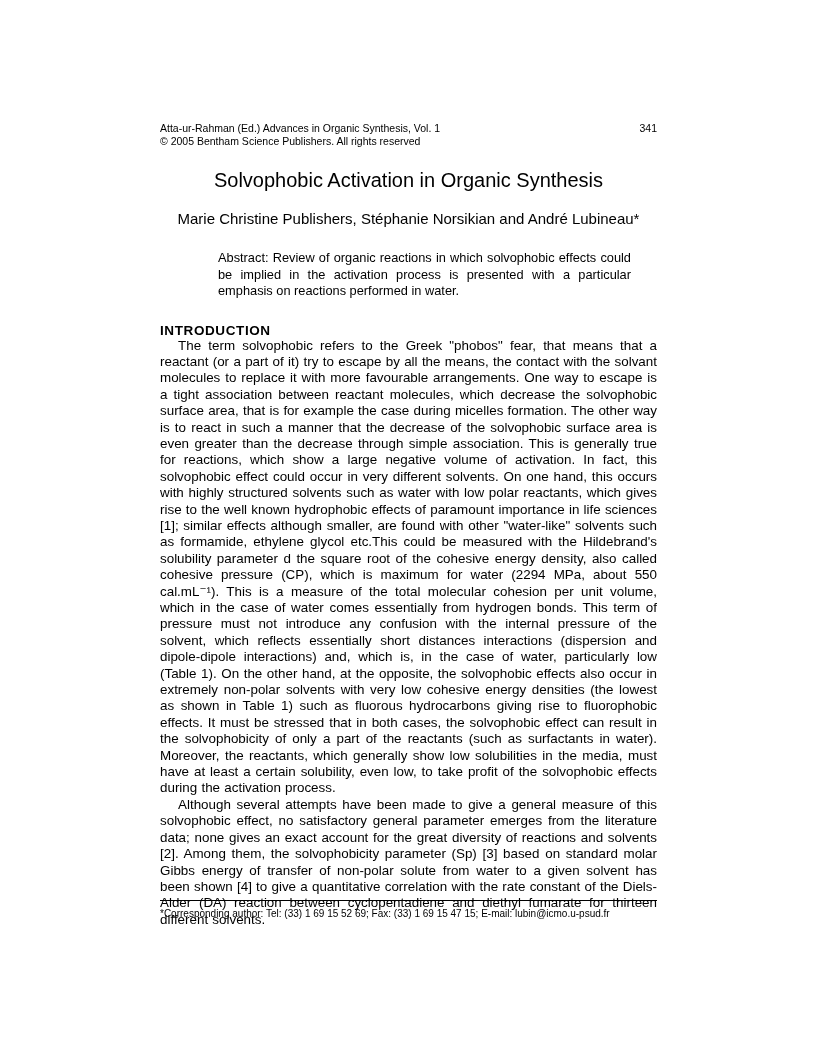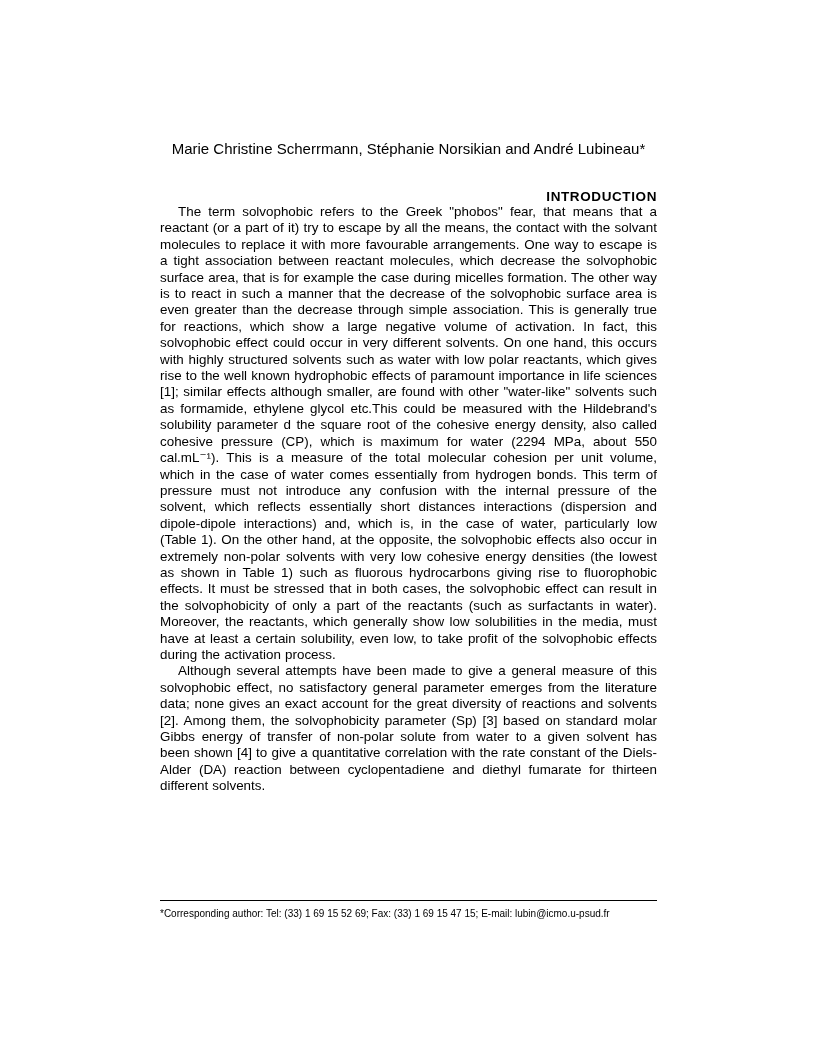--- a/index.html
+++ b/index.html
@@ -53,25 +53,24 @@
   }
   .abstract {
     margin-top: 22px;
     margin-left: 58px;
     margin-right: 26px;
     font-size: 12.8px;
     line-height: 16.5px;
     text-align: justify;
   }
   .section-heading {
-    margin-top: 31px;
+    margin-top: 23px;
     font-size: 13.5px;
     font-weight: bold;
     letter-spacing: 0.6px;
-    text-align: right;
   }
   .body-para {
     margin-top: 0;
     font-size: 13.4px;
     line-height: 16.4px;
     text-align: justify;
     text-indent: 18px;
     word-spacing: 0.5px;
   }
   .body-para + .body-para {
@@ -91,25 +90,32 @@
     font-size: 10px;
     line-height: 14px;
   }
 </style>
 </head>
 <body>
 
 <div class="page">
   <div class="content">
 
+    <div class="running-head">
+      <span>Atta-ur-Rahman (Ed.) Advances in Organic Synthesis, Vol. 1</span>
+      <span>341</span>
+    </div>
+    <div class="running-head-line2">© 2005 Bentham Science Publishers. All rights reserved</div>
+
+    <h1 class="chapter-title">Solvophobic Activation in Organic Synthesis</h1>
+
+    <div class="authors">Marie Christine Publishers, Stéphanie Norsikian and André Lubineau*</div>
 
 
-    <div class="authors">Marie Christine Scherrmann, Stéphanie Norsikian and André Lubineau*</div>
-
-
+    <div class="abstract"><span>Abstract:</span><span> Review of organic reactions in which solvophobic effects could be implied in the activation process is presented with a particular emphasis on reactions performed in water.</span></div>
 
     <div class="section-heading">INTRODUCTION</div>
 
     <p class="body-para">The term solvophobic refers to the Greek "phobos" fear, that means that a reactant (or a part of it) try to escape by all the means, the contact with the solvant molecules to replace it with more favourable arrangements. One way to escape is a tight association between reactant molecules, which decrease the solvophobic surface area, that is for example the case during micelles formation. The other way is to react in such a manner that the decrease of the solvophobic surface area is even greater than the decrease through simple association. This is generally true for reactions, which show a large negative volume of activation. In fact, this solvophobic effect could occur in very different solvents. On one hand, this occurs with highly structured solvents such as water with low polar reactants, which gives rise to the well known hydrophobic effects of paramount importance in life sciences [1]; similar effects although smaller, are found with other "water-like" solvents such as formamide, ethylene glycol etc.This could be measured with the Hildebrand's solubility parameter d the square root of the cohesive energy density, also called cohesive pressure (CP), which is maximum for water (2294 MPa, about 550 cal.mL⁻¹). This is a measure of the total molecular cohesion per unit volume, which in the case of water comes essentially from hydrogen bonds. This term of pressure must not introduce any confusion with the internal pressure of the solvent, which reflects essentially short distances interactions (dispersion and dipole-dipole interactions) and, which is, in the case of water, particularly low (Table 1). On the other hand, at the opposite, the solvophobic effects also occur in extremely non-polar solvents with very low cohesive energy densities (the lowest as shown in Table 1) such as fluorous hydrocarbons giving rise to fluorophobic effects. It must be stressed that in both cases, the solvophobic effect can result in the solvophobicity of only a part of the reactants (such as surfactants in water). Moreover, the reactants, which generally show low solubilities in the media, must have at least a certain solubility, even low, to take profit of the solvophobic effects during the activation process.</p>
 
     <p class="body-para">Although several attempts have been made to give a general measure of this solvophobic effect, no satisfactory general parameter emerges from the literature data; none gives an exact account for the great diversity of reactions and solvents [2]. Among them, the solvophobicity parameter (Sp) [3] based on standard molar Gibbs energy of transfer of non-polar solute from water to a given solvent has been shown [4] to give a quantitative correlation with the rate constant of the Diels-Alder (DA) reaction between cyclopentadiene and diethyl fumarate for thirteen different solvents.</p>
 
   </div>
 
   <div class="footnote-rule"></div>

